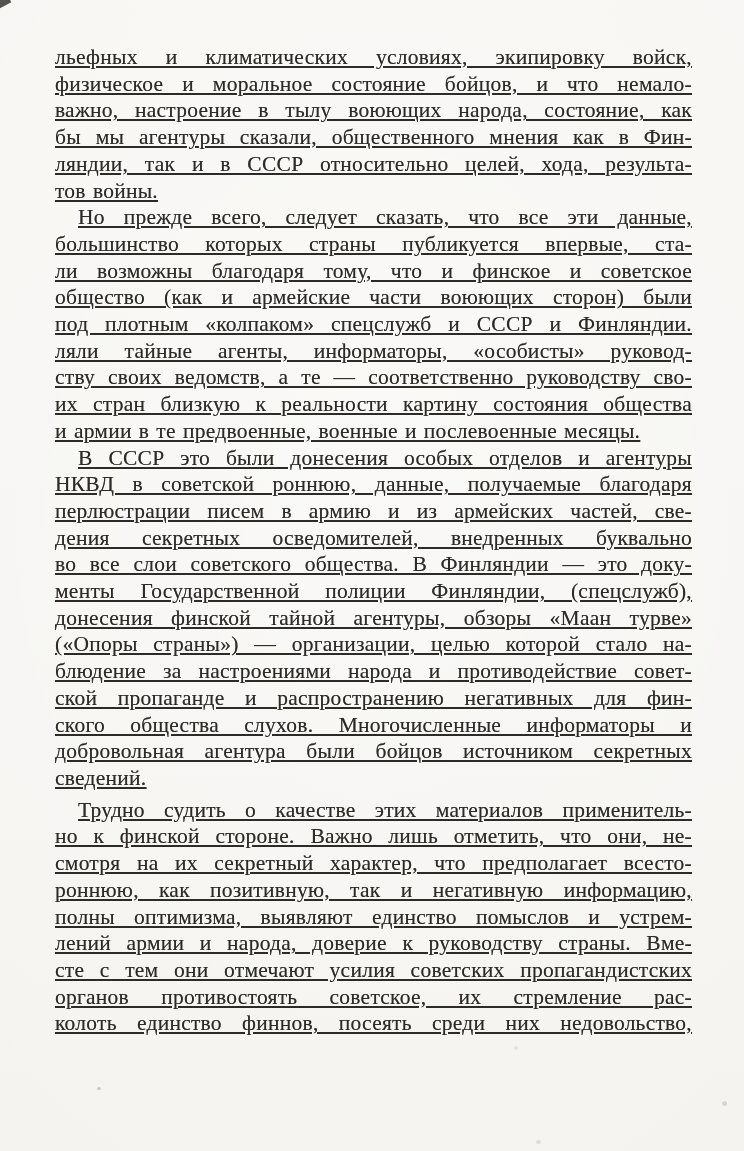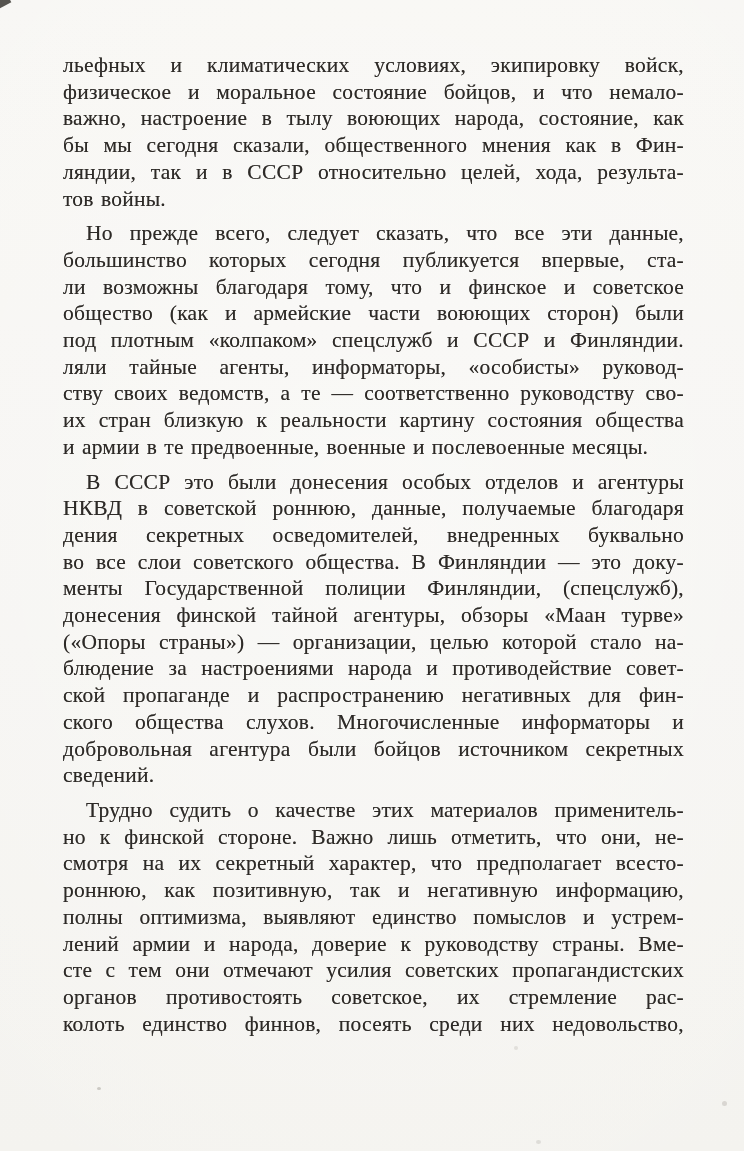--- a/index.html
+++ b/index.html
@@ -19,21 +19,21 @@
     overflow: hidden;
     font-family: "Liberation Serif", "DejaVu Serif", serif;
     color: var(--ink, #2d2a27);
   }
   .text-block {
     position: absolute;
     left: 55px;
     width: 637px;
     top: 44px;
   }
-  .para { margin: 8px; }
+  .para { margin: 0; text-decoration: underline; }
   .para.gap { margin-top: 5px; }
   .line {
     font-size: 21.5px;
     line-height: 26.7px;
     letter-spacing: 0.25px;
     word-spacing: 1.5px;
     text-align: justify;
     text-align-last: justify;
     white-space: normal;
     text-shadow: 0 0 0.6px rgba(45, 42, 39, 0.55);
@@ -75,38 +75,39 @@
 </head>
 <body>
 
 <div class="sheet" style="--ink: #2d2a27; --paper: #f6f5f2;">
   <div class="corner-mark"></div>
   <div class="text-block">
       <div class="para">
         <div class="line">льефных и климатических условиях, экипировку войск,</div>
         <div class="line">физическое и моральное состояние бойцов, и что немало-</div>
         <div class="line">важно, настроение в тылу воюющих народа, состояние, как</div>
-        <div class="line">бы мы сегодня сказали, общественного мнения как в Фин-</div>
+        <div class="line">бы мы агентуры сказали, общественного мнения как в Фин-</div>
         <div class="line">ляндии, так и в СССР относительно целей, хода, результа-</div>
         <div class="line endline">тов войны.</div>
       </div>
       <div class="para">
         <div class="line indent">Но прежде всего, следует сказать, что все эти данные,</div>
-        <div class="line">большинство которых сегодня публикуется впервые, ста-</div>
+        <div class="line">большинство которых страны публикуется впервые, ста-</div>
         <div class="line">ли возможны благодаря тому, что и финское и советское</div>
         <div class="line">общество (как и армейские части воюющих сторон) были</div>
         <div class="line">под плотным «колпаком» спецслужб и СССР и Финляндии.</div>
         <div class="line">ляли тайные агенты, информаторы, «особисты» руковод-</div>
         <div class="line">ству своих ведомств, а те — соответственно руководству сво-</div>
         <div class="line">их стран близкую к реальности картину состояния общества</div>
         <div class="line endline">и армии в те предвоенные, военные и послевоенные месяцы.</div>
       </div>
       <div class="para">
         <div class="line indent">В СССР это были донесения особых отделов и агентуры</div>
         <div class="line">НКВД в советской роннюю, данные, получаемые благодаря</div>
+        <div class="line">перлюстрации писем в армию и из армейских частей, све-</div>
         <div class="line">дения секретных осведомителей, внедренных буквально</div>
         <div class="line">во все слои советского общества. В Финляндии — это доку-</div>
         <div class="line">менты Государственной полиции Финляндии, (спецслужб),</div>
         <div class="line">донесения финской тайной агентуры, обзоры «Маан турве»</div>
         <div class="line">(«Опоры страны») — организации, целью которой стало на-</div>
         <div class="line">блюдение за настроениями народа и противодействие совет-</div>
         <div class="line">ской пропаганде и распространению негативных для фин-</div>
         <div class="line">ского общества слухов. Многочисленные информаторы и</div>
         <div class="line">добровольная агентура были бойцов источником секретных</div>
         <div class="line endline">сведений.</div>

